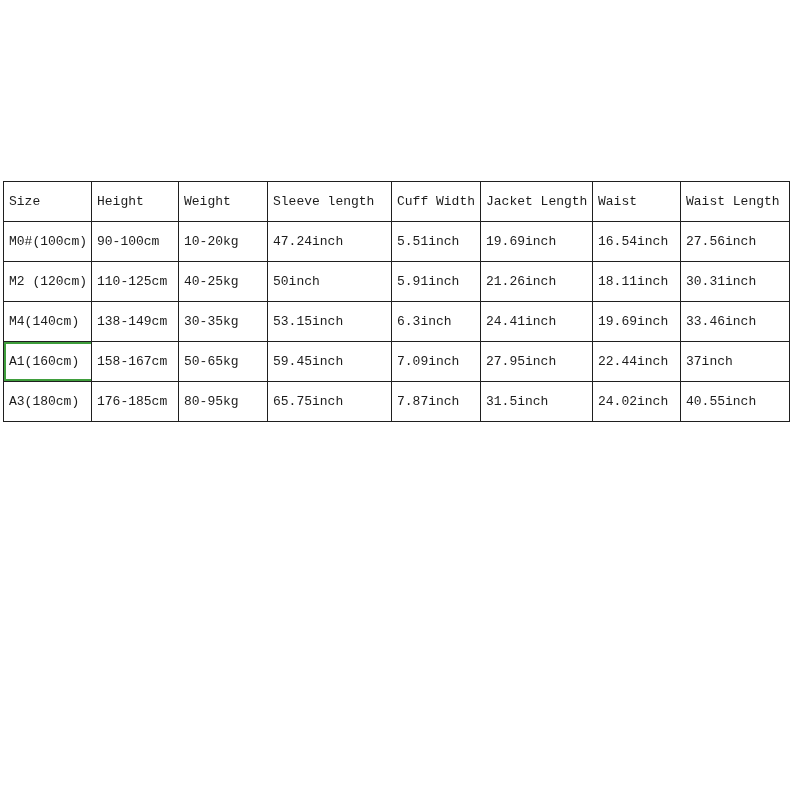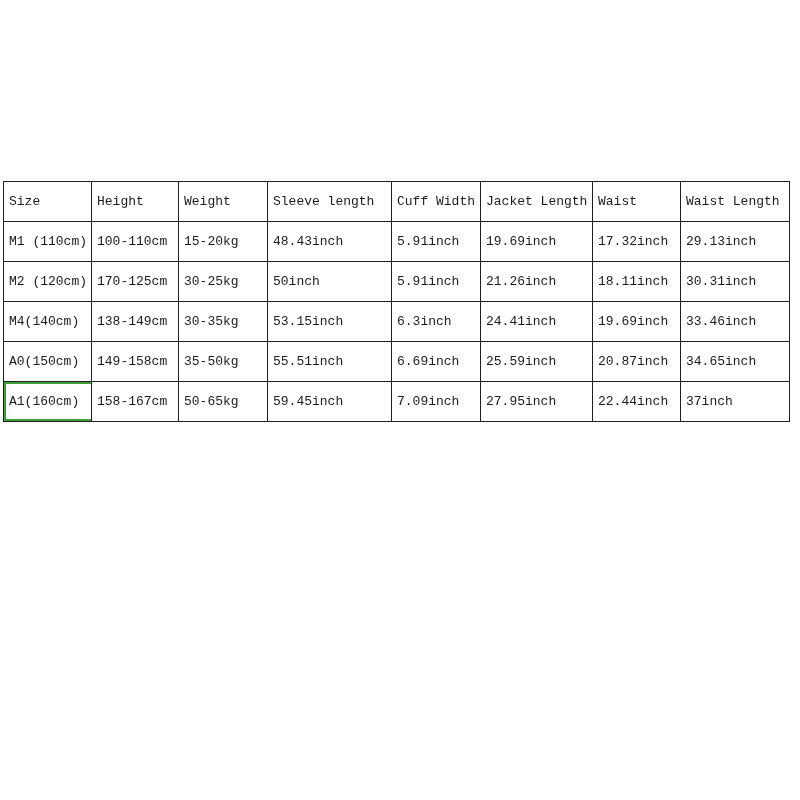--- a/index.html
+++ b/index.html
@@ -64,64 +64,64 @@
         <th>Weight</th>
         <th>Sleeve length</th>
         <th>Cuff Width</th>
         <th>Jacket Length</th>
         <th>Waist</th>
         <th>Waist Length</th>
       </tr>
     </thead>
     <tbody>
       <tr>
-        <td>M1 (110cm)</td>
-        <td>100-110cm</td>
-        <td>15-20kg</td>
-        <td>48.43inch</td>
-        <td>5.91inch</td>
+        <td>M0#(100cm)</td>
+        <td>90-100cm</td>
+        <td>10-20kg</td>
+        <td>47.24inch</td>
+        <td>5.51inch</td>
         <td>19.69inch</td>
-        <td>17.32inch</td>
-        <td>29.13inch</td>
+        <td>16.54inch</td>
+        <td>27.56inch</td>
       </tr>
       <tr>
         <td>M2 (120cm)</td>
-        <td>170-125cm</td>
-        <td>30-25kg</td>
+        <td>110-125cm</td>
+        <td>40-25kg</td>
         <td>50inch</td>
         <td>5.91inch</td>
         <td>21.26inch</td>
         <td>18.11inch</td>
         <td>30.31inch</td>
       </tr>
       <tr>
         <td>M4(140cm)</td>
         <td>138-149cm</td>
         <td>30-35kg</td>
         <td>53.15inch</td>
         <td>6.3inch</td>
         <td>24.41inch</td>
         <td>19.69inch</td>
         <td>33.46inch</td>
       </tr>
       <tr>
-        <td>A0(150cm)</td>
-        <td>149-158cm</td>
-        <td>35-50kg</td>
-        <td>55.51inch</td>
-        <td>6.69inch</td>
-        <td>25.59inch</td>
-        <td>20.87inch</td>
-        <td>34.65inch</td>
-      </tr>
-      <tr>
         <td class="selected">A1(160cm)</td>
         <td>158-167cm</td>
         <td>50-65kg</td>
         <td>59.45inch</td>
         <td>7.09inch</td>
         <td>27.95inch</td>
         <td>22.44inch</td>
         <td>37inch</td>
       </tr>
+      <tr>
+        <td>A3(180cm)</td>
+        <td>176-185cm</td>
+        <td>80-95kg</td>
+        <td>65.75inch</td>
+        <td>7.87inch</td>
+        <td>31.5inch</td>
+        <td>24.02inch</td>
+        <td>40.55inch</td>
+      </tr>
     </tbody>
   </table>
 </div>
 
 </body></html>

